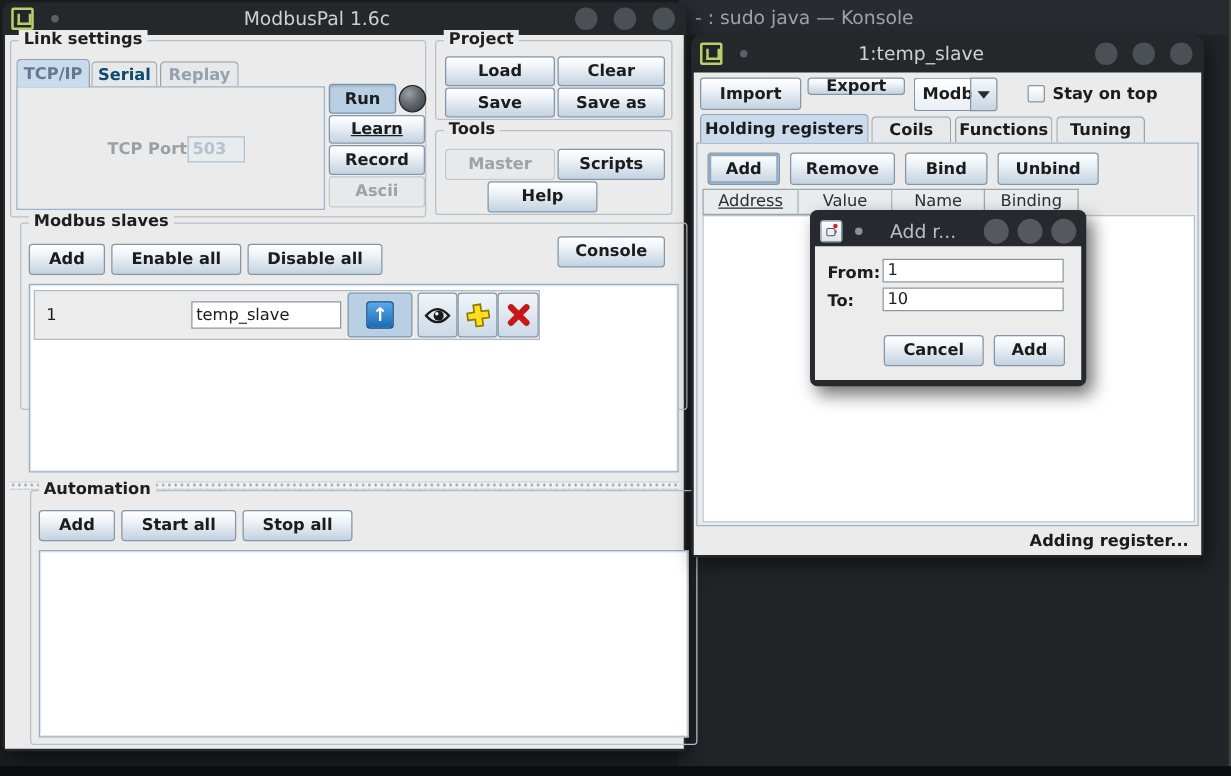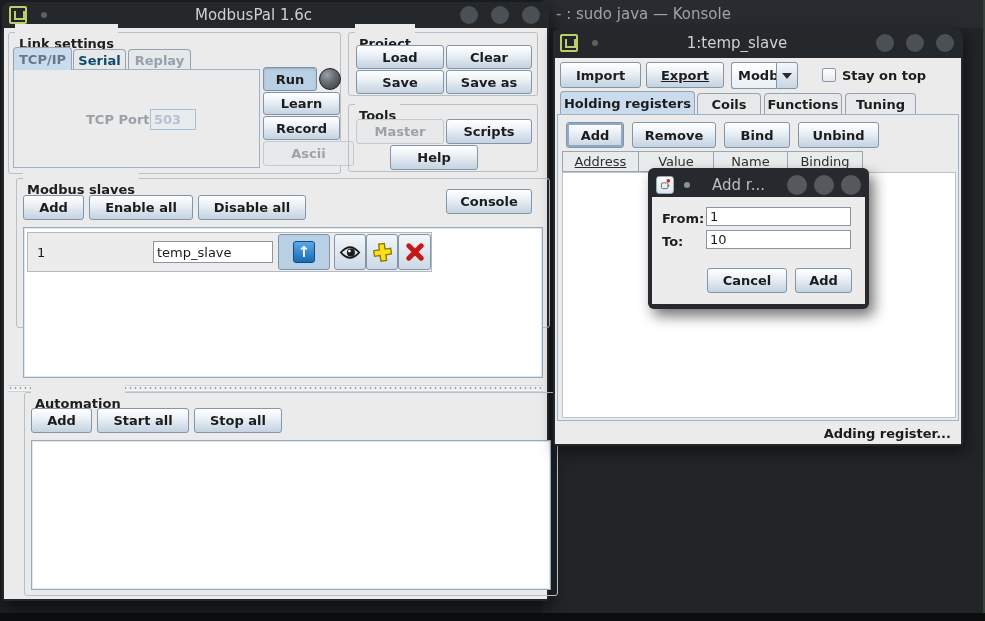--- a/index.html
+++ b/index.html
@@ -32,21 +32,21 @@
   
   .btn { position:absolute; display:flex; align-items:center; justify-content:center;
          background:linear-gradient(to bottom,#ffffff 0%,#eef3f8 35%,#d7e1eb 70%,#c3d3e1 100%);
          border:1px solid #8295a9; border-radius:3px; font-weight:bold; font-size:13px;
          color:#1c1c1c; cursor:default; }
   .btn.disabled { background:#e7e9ea; border-color:#c5cacd; color:#9ba3aa; }
   .btn.toggled { background:#b9cfe4; border-color:#7d93a9; box-shadow:inset 0 1px 2px rgba(0,0,0,.18); }
   .btn.focused { box-shadow:inset 0 0 0 2px #8fa9c4; }
 
   .grp { position:absolute; border:1px solid #b9bfc6; border-radius:3px; }
-  .grp-t { position:absolute; top:-9px; left:6px; padding:12px 4px; background:#ebebeb;
+  .grp-t { position:absolute; top:-9px; left:6px; padding:0 4px; background:#ebebeb;
          font-weight:bold; font-size:13px; color:#1e1e1e; white-space:nowrap; }
 
   .tab { position:absolute; display:flex; align-items:center; justify-content:center;
          height:21px; background:#e7e8e9; border:1px solid #95a3b1; border-bottom:none;
          border-radius:4px 4px 0 0; font-weight:bold; font-size:13px; color:#1c1c1c; z-index:1; }
   .tab.sel { background:#c9dbed; z-index:3; height:23px; }
   .tabpanel { position:absolute; background:#ebebeb; border:1px solid #9db3c9; z-index:2; }
 
   .wlist { position:absolute; background:#ffffff; border:1px solid #99aabb;
          box-shadow:inset 0 0 0 1px #dfe8f0; }
@@ -127,23 +127,23 @@
       <div class="grp-t">Link settings</div>
       <div class="tab sel" style="left:4px; top:14px; width:59px; color:#64798e;">TCP/IP</div>
       <div class="tab" style="left:64px; top:16px; width:53px; color:#0c4a6e;">Serial</div>
       <div class="tab" style="left:119px; top:16px; width:63px; color:#94a2af;">Replay</div>
       <div class="tabpanel" style="left:4px; top:36px; width:247px; height:99px;">
         <div class="glabel" style="left:72px; top:42px;">TCP Port:</div>
         <input class="tfield dim" style="left: 136px; top: 39px; width: 46px; height: 21px;" value="503">
       </div>
       <div class="btn toggled" style="left:254px; top:34px; width:54px; height:24px;">Run</div>
       <div class="led" style="left:310px; top:35px;"></div>
-      <div class="btn" style="left:254px; top:59px; width:77px; height:23px;">Learn</div>
+      <div class="btn" style="left:254px; top:59px; width:77px; height:23px;text-decoration:underline;">Learn</div>
       <div class="btn" style="left:254px; top:83px; width:77px; height:24px;">Record</div>
-      <div class="btn disabled" style="left:254px; top:108px; width:91px; height:25px;">Ascii</div>
+      <div class="btn disabled" style="left:254px; top:108px; width:77px; height:25px;">Ascii</div>
     </div>
 
     <div class="grp" style="left:344px; top:4px; width:190px; height:64px;">
       <div class="grp-t">Project</div>
       <div class="btn" style="left:7px; top:12px; width:88px; height:24px;">Load</div>
       <div class="btn" style="left:97px; top:12px; width:86px; height:24px;">Clear</div>
       <div class="btn" style="left:7px; top:37px; width:88px; height:24px;">Save</div>
       <div class="btn" style="left:97px; top:37px; width:86px; height:24px;">Save as</div>
     </div>
 
@@ -208,21 +208,21 @@
     <div class="tb-title">1:temp_slave</div>
     <div class="circles" style="gap:12px;">
       <div class="circ"></div>
       <div class="circ"></div>
       <div class="circ"></div>
     </div>
   </div>
   <div class="win-body" style="top:30px;">
 
     <div class="btn" style="left:5px; top:4px; width:81px; height:26px;">Import</div>
-    <div class="btn" style="left:91px; top:4px; width:78px; height:26px;text-decoration:underline;">Export</div>
+    <div class="btn" style="left:91px; top:4px; width:78px; height:14px;">Export</div>
     <div class="combo-text" style="left:176px; top:4px; width:45px; height:27px;">Modbus</div>
     <div class="combo-arrow" style="left:221px; top:4px; width:22px; height:27px;"></div>
     <div class="checkbox" style="left:267px; top:10px;"></div>
     <div class="blabel" style="left:287px; top:10px;">Stay on top</div>
 
     <div class="tab sel" style="left:5px; top:33px; width:135px;">Holding registers</div>
     <div class="tab" style="left:142px; top:35px; width:64px;">Coils</div>
     <div class="tab" style="left:209px; top:35px; width:78px;">Functions</div>
     <div class="tab" style="left:290px; top:35px; width:71px;">Tuning</div>
 

